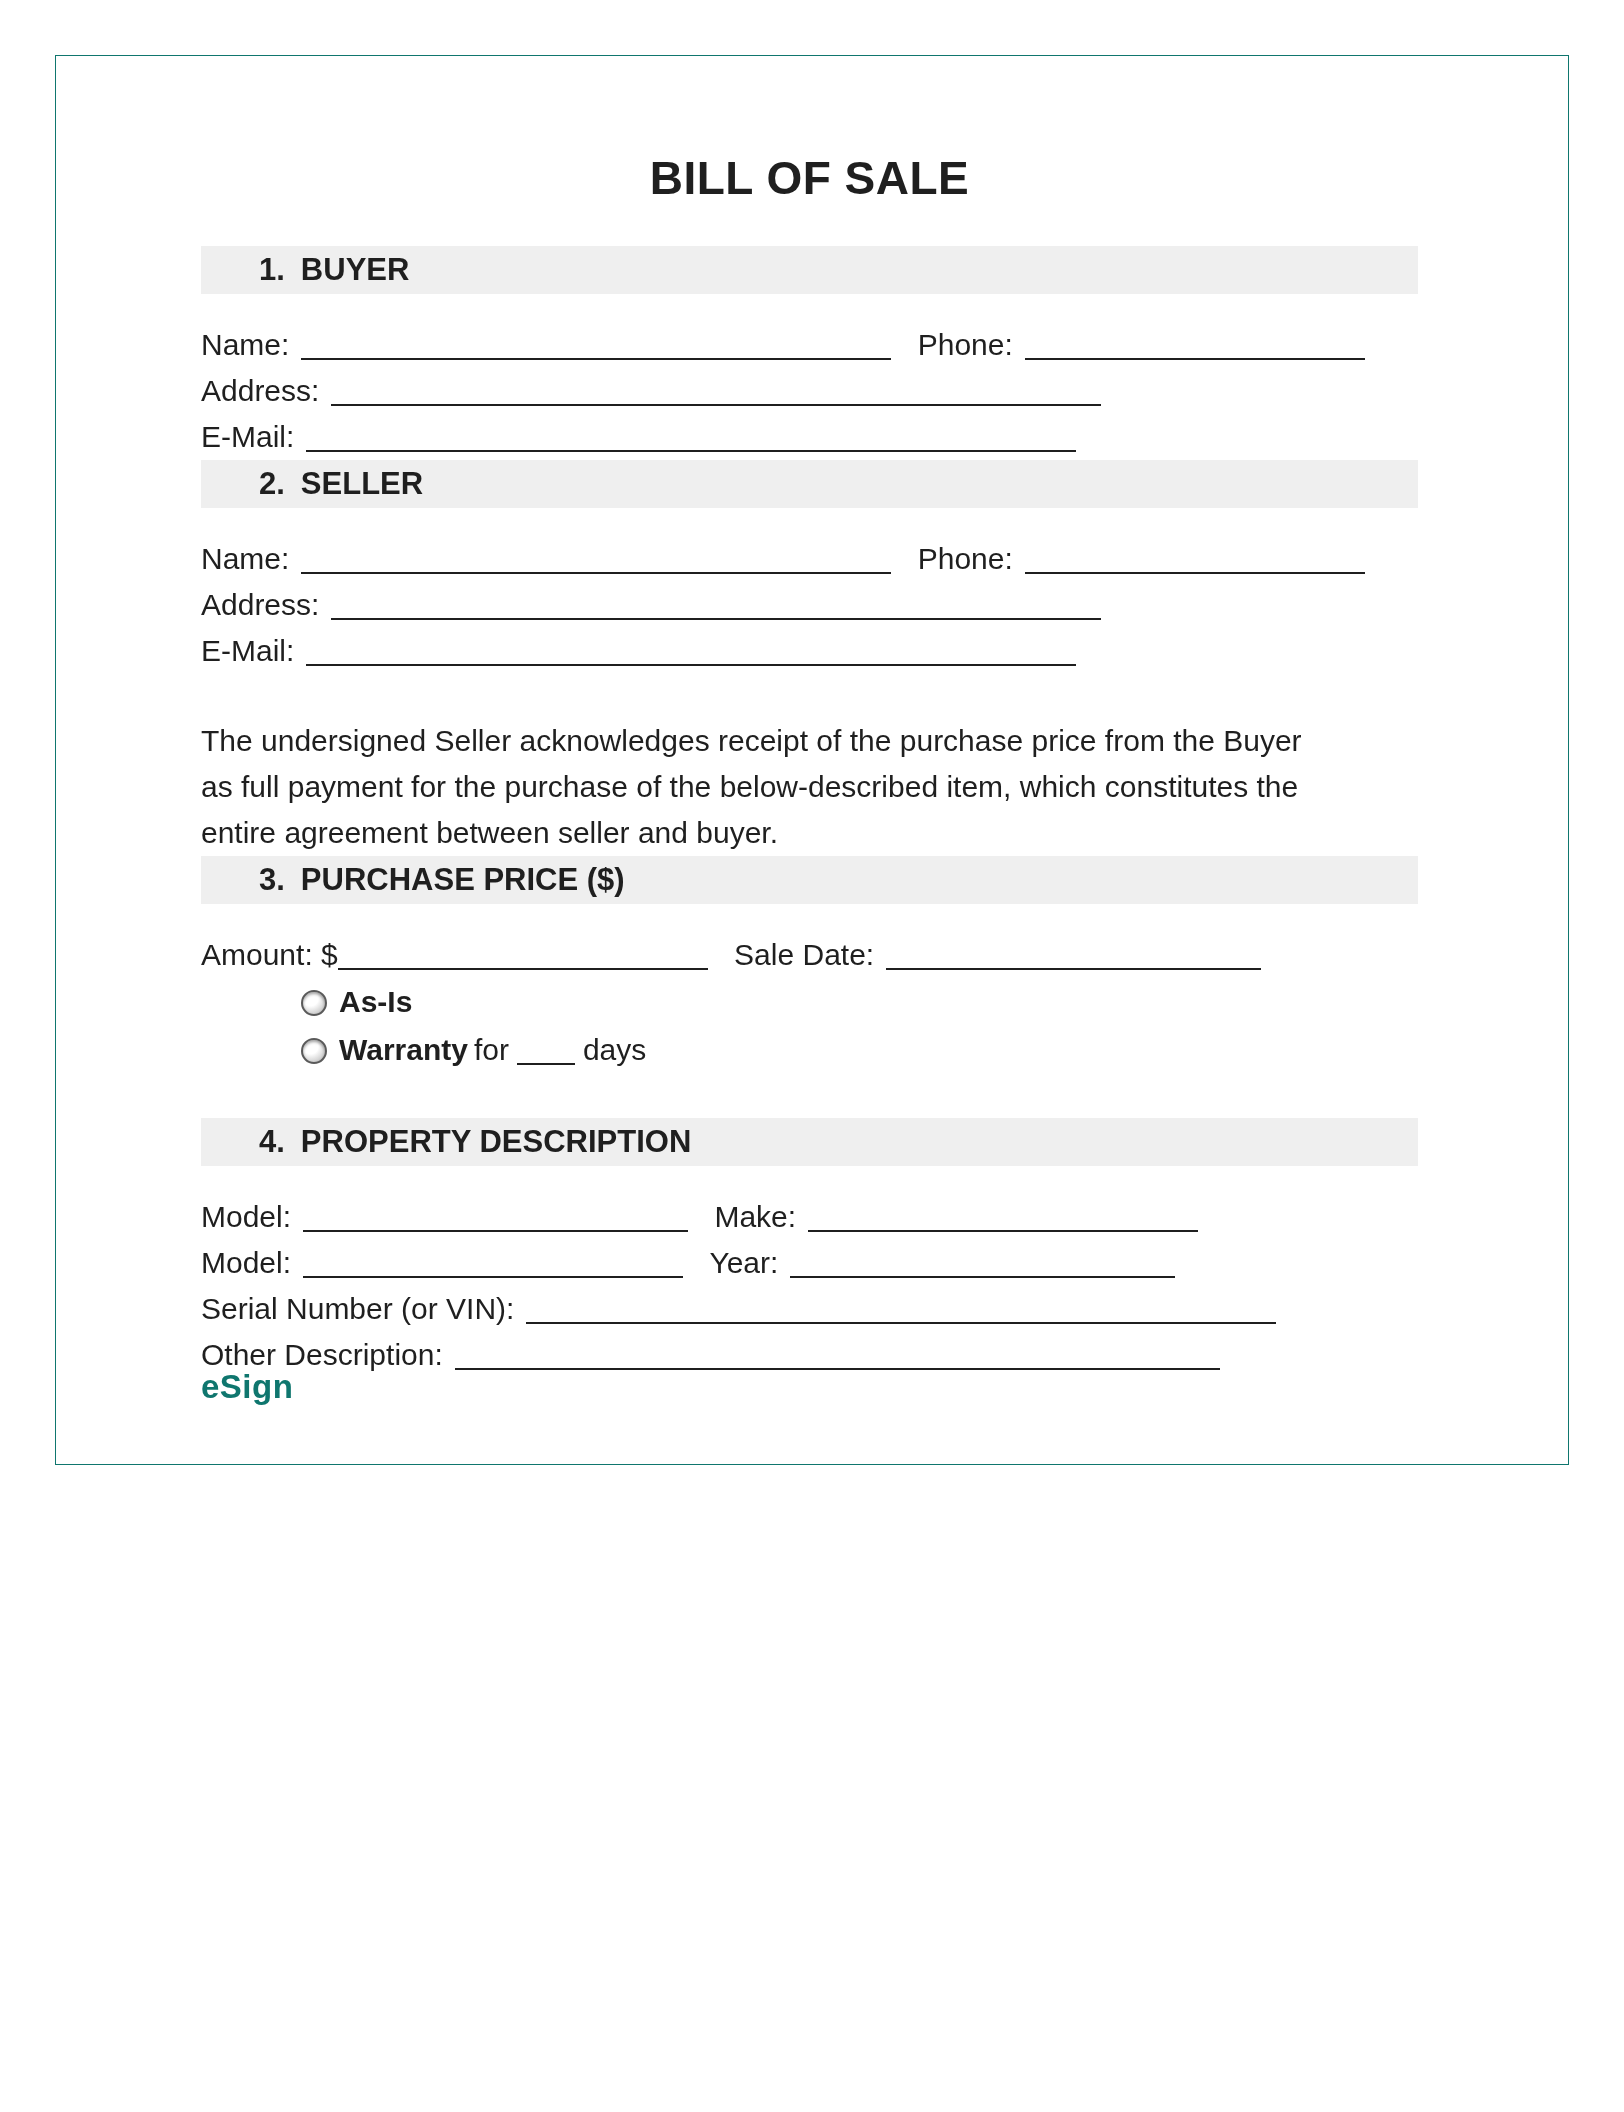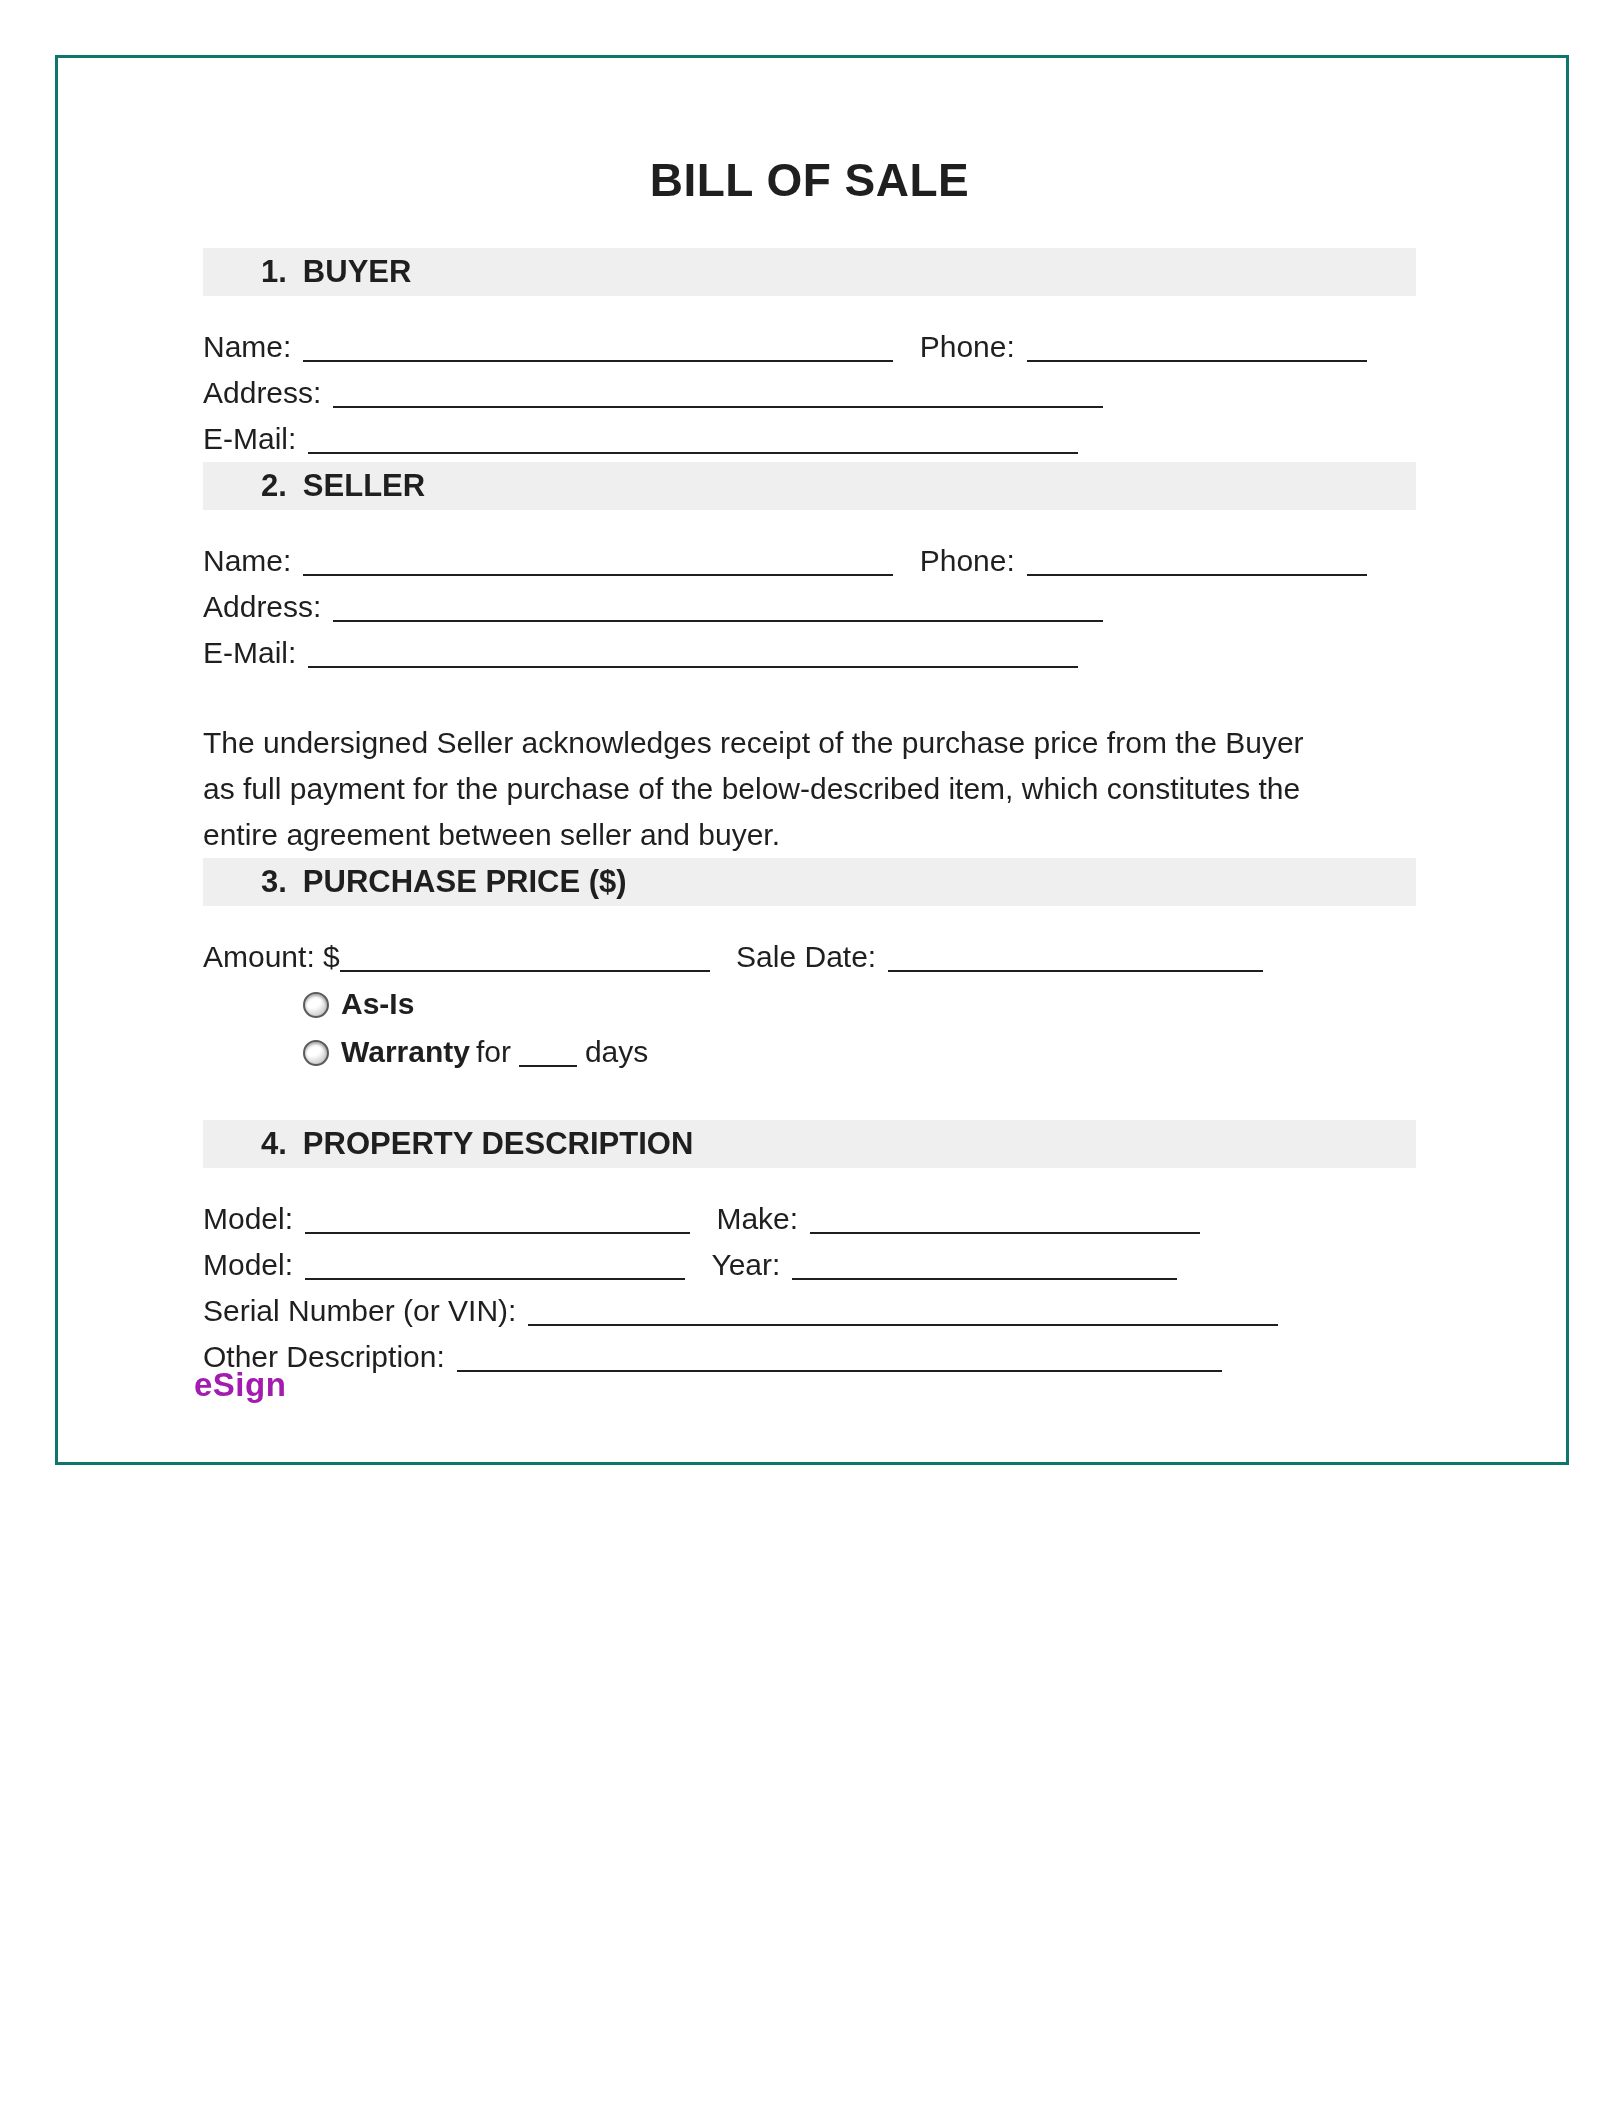--- a/index.html
+++ b/index.html
@@ -10,21 +10,21 @@
   *{margin:0;padding:0;box-sizing:border-box;}
   html,body{background:#ffffff;}
   body{
     width:1624px;height:2112px;position:relative;
     font-family:"Liberation Sans","DejaVu Sans",sans-serif;
     color:var(--text);
   }
   .sheet{
     position:absolute;left:55px;top:55px;
     width:1514px;height:1410px;
-    border:3px solid #0f766e;background:#fff;
+    border:1px solid #0f766e;background:#fff;
   }
   .content{
     padding:95px 150px 0 145px;
   }
   .doc-title{
     text-align:center;font-size:46px;font-weight:bold;
     letter-spacing:.5px;line-height:55px;margin-bottom:40px;
   }
   .sec-bar{
     background:var(--section-header-bg);
@@ -74,22 +74,22 @@
   .radio{
     display:inline-block;width:26px;height:26px;border-radius:50%;
     border:2px solid #5a5a5a;
     background:radial-gradient(circle at 35% 30%, #ffffff 35%, #bcbcbc 90%);
     box-shadow:inset 0 2px 3px rgba(0,0,0,.35);
     vertical-align:-4px;margin-right:12px;cursor:pointer;
   }
   .opt-label{font-weight:bold;}
   .opt-mid{margin-left:6px;}
   .footer-logo{
-    position:absolute;left:136px;bottom:58px;
-    font-size:33px;font-weight:bold;color:#a21caf;
+    position:absolute;left:145px;bottom:58px;
+    font-size:33px;font-weight:bold;color:#0f766e;
     letter-spacing:.5px;
   }
 </style>
 </head>
 <body>
 
 <div class="sheet">
   <div class="content">
 
     <h1 class="doc-title">BILL OF SALE</h1>

